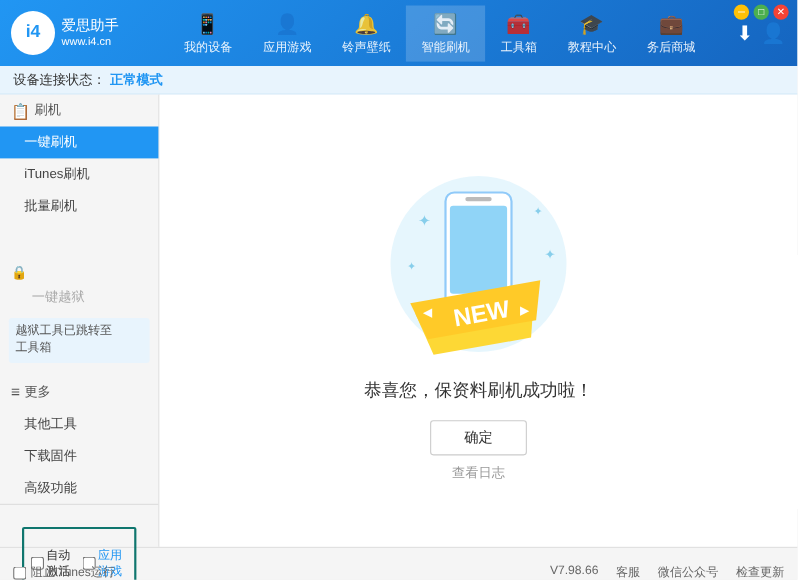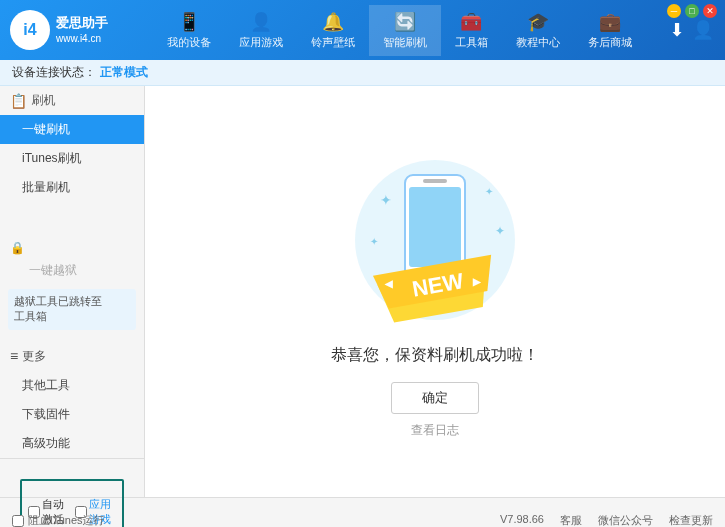--- a/index.html
+++ b/index.html
@@ -21,21 +21,21 @@
     }
     .logo-circle {
       width: 40px; height: 40px;
       background: white;
       border-radius: 50%;
       display: flex; align-items: center; justify-content: center;
       margin-right: 6px;
       flex-shrink: 0;
     }
     .logo-text { font-size: 11px; color: white; line-height: 1.3; }
-    .logo-text div:first-child { font-size: 13px; font-weight: bold; }
+    .logo-text div:first-child { font-size: 13px; font-weight: normal; }
 
     .nav-items {
       display: flex;
       flex: 1;
       justify-content: center;
       gap: 0;
     }
     .nav-item {
       display: flex;
       flex-direction: column;

